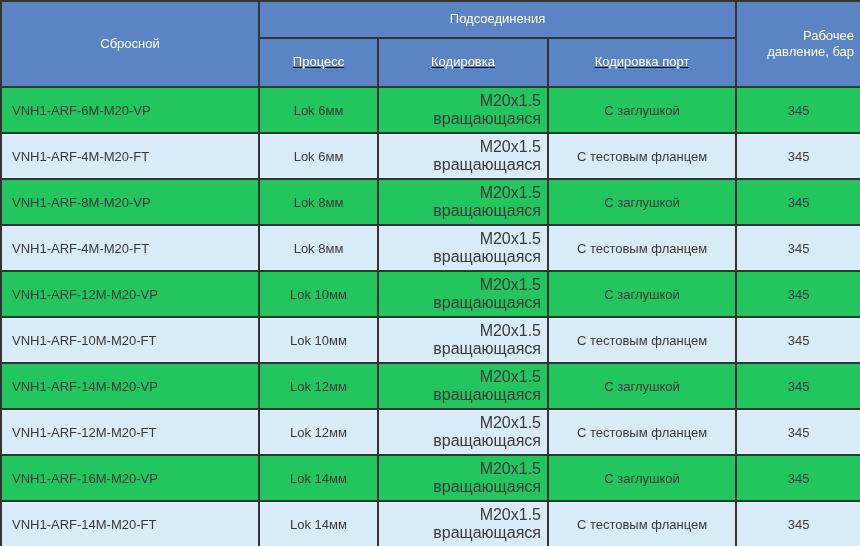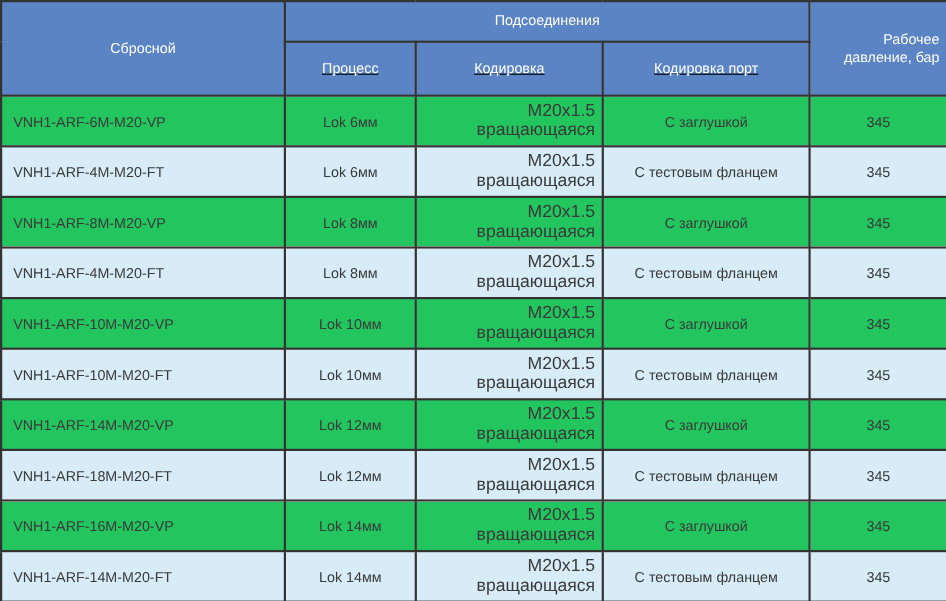--- a/index.html
+++ b/index.html
@@ -105,21 +105,21 @@
     </tr>
     <tr>
       <td class="code-cell">VNH1-ARF-4M-M20-FT</td>
       <td>Lok 8мм</td>
       <td class="instrument-cell">M20x1.5
 вращающаяся</td>
       <td>С тестовым фланцем</td>
       <td>345</td>
     </tr>
     <tr>
-      <td class="code-cell">VNH1-ARF-10M-M20-VP</td>
+      <td class="code-cell">VNH1-ARF-12M-M20-VP</td>
       <td>Lok 10мм</td>
       <td class="instrument-cell">M20x1.5
 вращающаяся</td>
       <td>С заглушкой</td>
       <td>345</td>
     </tr>
     <tr>
       <td class="code-cell">VNH1-ARF-10M-M20-FT</td>
       <td>Lok 10мм</td>
       <td class="instrument-cell">M20x1.5
@@ -129,21 +129,21 @@
     </tr>
     <tr>
       <td class="code-cell">VNH1-ARF-14M-M20-VP</td>
       <td>Lok 12мм</td>
       <td class="instrument-cell">M20x1.5
 вращающаяся</td>
       <td>С заглушкой</td>
       <td>345</td>
     </tr>
     <tr>
-      <td class="code-cell">VNH1-ARF-18M-M20-FT</td>
+      <td class="code-cell">VNH1-ARF-12M-M20-FT</td>
       <td>Lok 12мм</td>
       <td class="instrument-cell">M20x1.5
 вращающаяся</td>
       <td>С тестовым фланцем</td>
       <td>345</td>
     </tr>
     <tr>
       <td class="code-cell">VNH1-ARF-16M-M20-VP</td>
       <td>Lok 14мм</td>
       <td class="instrument-cell">M20x1.5

